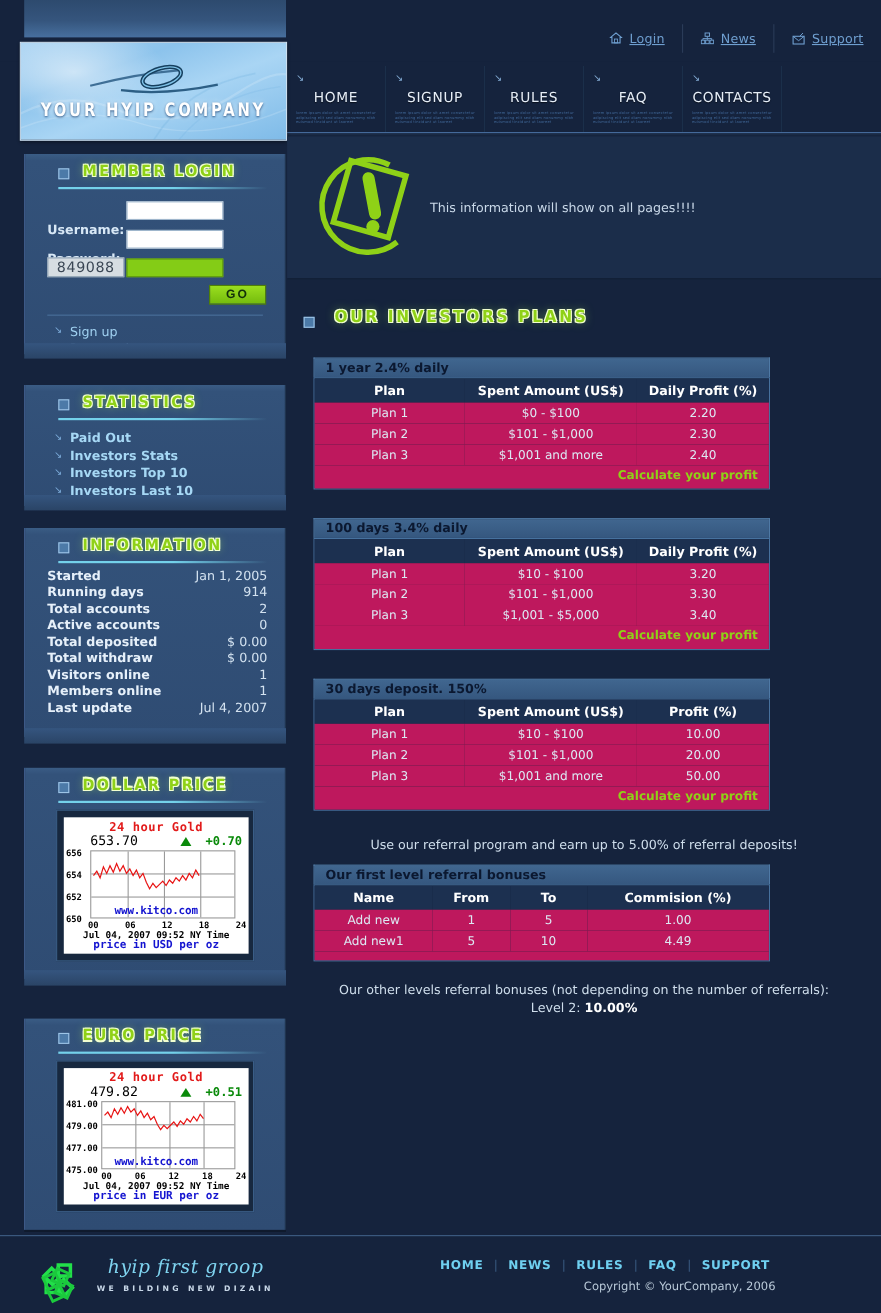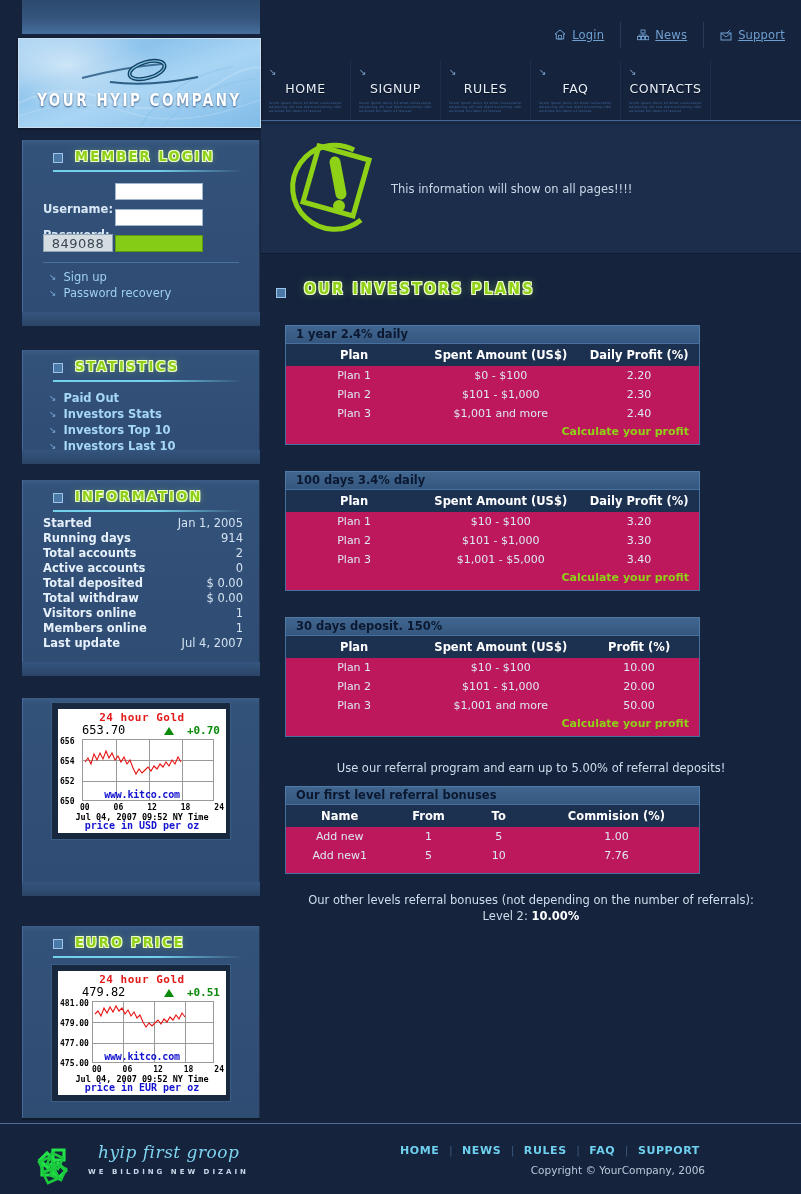--- a/index.html
+++ b/index.html
@@ -336,20 +336,23 @@
       <span class="flabel">Username:</span>
       <input class="finput" type="text" value="" style="">
     </div>
     <div class="frow">
       <span class="flabel">Password:</span>
       <input class="finput" type="password" value="" style="">
     </div>
     <div class="frow">
       <span class="fcapt">849088</span>
       <input class="fgreen" type="text" style="margin-left: 2px;" value="">
+    </div>
+    <div class="frow" style="justify-content:flex-end; padding-right:17px; height:20px;">
+      <button class="gobtn">GO</button>
     </div>
 
     <div class="hr-soft"></div>
     <div class="linkrow">
       <span class="ar">↘</span>
       <span class="lk">Sign up</span>
     </div>
     <div class="linkrow">
       <span class="ar">↘</span>
       <span class="lk">Password recovery</span>
@@ -425,20 +428,25 @@
         </div>
       <div class="infrow">
           <span class="k">Last update</span>
           <span class="v">Jul 4, 2007</span>
         </div>
     </div>
   </div>
   <div class="pn-bottom" style="top:662px;"></div>
 
   <div class="pn" style="top:698px; height:192px;">
+    <div class="pn-head">
+      <span class="pn-sq"></span>
+      <span class="pn-title">DOLLAR PRICE</span>
+      <span class="pn-rule"></span>
+    </div>
     <div class="kitframe">
       <div class="kit">
         <div class="t1">24 hour Gold</div>
         <div class="t2">653.70</div>
         <div class="tri"></div>
         <div class="t3">+0.70</div>
         <div class="yax" style="top:28px;">656</div>
         <div class="yax" style="top:48px;">654</div>
         <div class="yax" style="top:68px;">652</div>
         <div class="yax" style="top:88px;">650</div>
@@ -640,21 +648,21 @@
       <tr>
               <td>Add new</td>
               <td>1</td>
               <td>5</td>
               <td>1.00</td>
             </tr>
       <tr>
               <td>Add new1</td>
               <td>5</td>
               <td>10</td>
-              <td>7.76</td>
+              <td>4.49</td>
             </tr>
       <tr>
               <td colspan="4" style="height:8px"></td>
             </tr>
     </tbody>
         </table>
     </div>
   </div>
 
   <div class="refnote" style="top:893px;">Our other levels referral bonuses (not depending on the number of referrals):</div>

